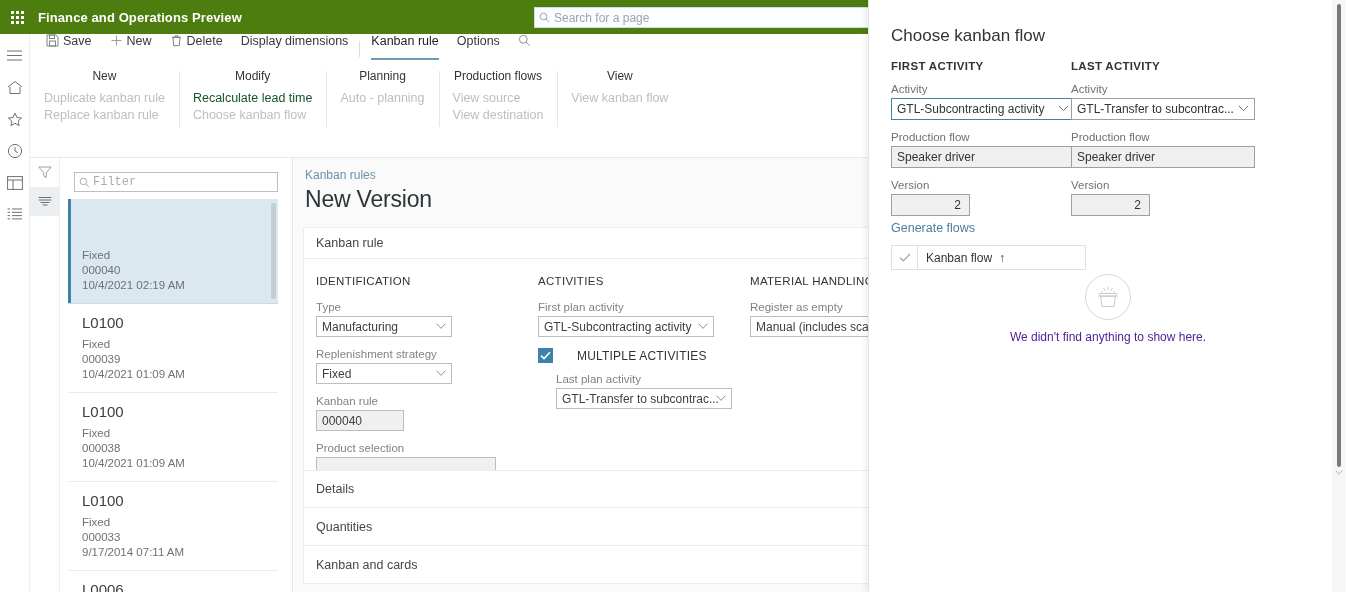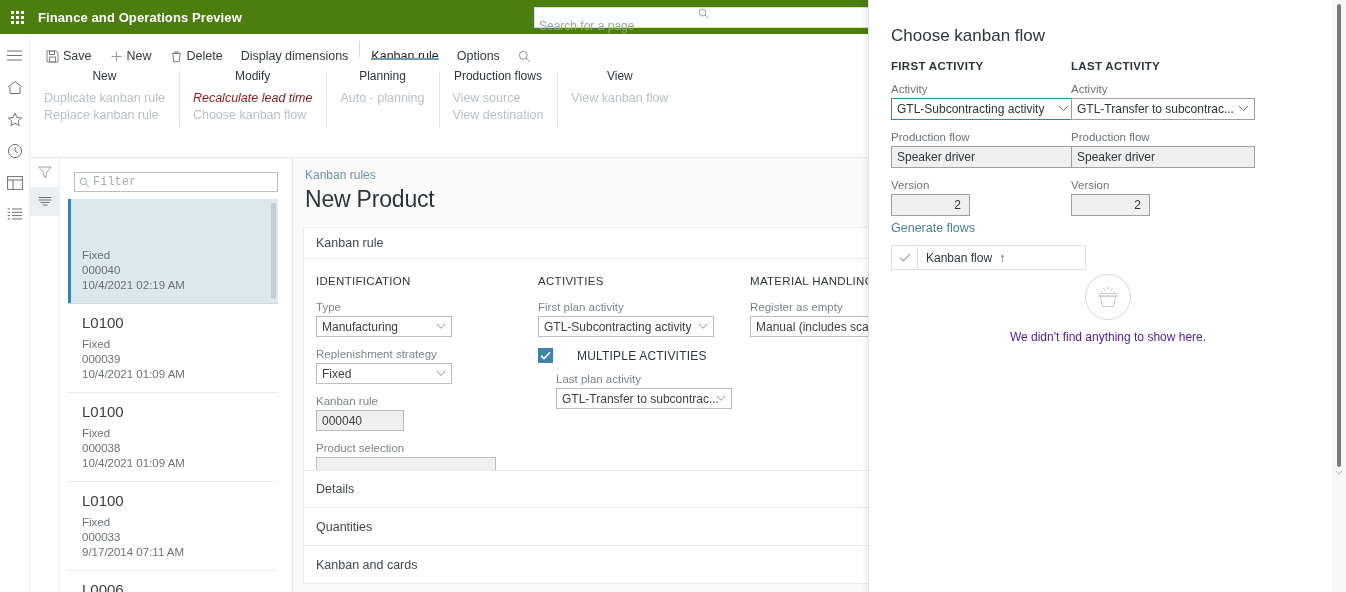--- a/index.html
+++ b/index.html
@@ -19,39 +19,39 @@
   }
   .waffle {
     width: 34px; height: 34px; display: flex; align-items: center; justify-content: center;
   }
   .waffle-grid { display: grid; grid-template-columns: repeat(3, 3px); grid-template-rows: repeat(3, 3px); gap: 2px; }
   .waffle-grid i { display:block; width:3px; height:3px; background:#fff; }
   .app-title { color: #fff; font-size: 13px; font-weight: bold; margin-left: 4px; letter-spacing: .1px; }
   .searchwrap { position: absolute; left: 534px; top: 7px; width: 338px; height: 21px; }
   .searchbox {
     width: 100%; height: 21px; background: #fcfdfe; border: 1px solid #cfdde6;
-    display: flex; align-items: center; padding-left: 4px; flex-direction: column;
+    display: flex; align-items: center; padding-left: 4px;
   }
   .searchbox .mg { margin-right: 4px; }
   .searchbox input {
     border: 0; outline: 0; background: transparent; font-size: 12px;
     color: #9aa6ad; font-family: "Liberation Sans", sans-serif; width: 100%;
   }
   .searchbox input::placeholder { color: #9aa6ad; }
 
   
   .cmdbar {
     position: absolute; left: 0; top: 34px; width: 1346px; height: 29px;
     background: #fff; display: flex; align-items: center; border-bottom: 0px;
   }
   .hamburger { width: 29px; height: 29px; display: flex; align-items: center; justify-content: center; }
   .hamburger span { display:block; width:15px; height:1px; background:#6b7276; margin:2px 0; }
   .cmd-items { display: flex; align-items: center; height: 29px; margin-left: 8px; }
   .cmd-btn {
-    display: flex; align-items: flex-end; gap: 4px; padding: 0 9px; height: 29px;
+    display: flex; align-items: flex-start; gap: 4px; padding: 0 9px; height: 29px;
     font-size: 12.5px; color: #333b3f; white-space: nowrap; position: relative;
   }
   .cmd-btn.tab { color:#1b1f22; }
   .cmd-btn.tab .underline {
     position:absolute; left:9px; right:9px; bottom:3px; height:2px; background:#6a9cb5;
   }
   .cmd-sep { width:1px; height:16px; background:#dcdcdc; margin:0 2px; }
   .icon-svg { display:block; }
 
   
@@ -59,21 +59,21 @@
     position: absolute; left: 30px; top: 63px; width: 1316px; height: 95px;
     background: #fff; border-bottom: 1px solid #e8e8e8;
     display: flex; align-items: flex-start; padding-top: 6px;
   }
   .group { position: relative; padding: 0 14px; min-width: 60px; }
   .group + .group::before {
     content:""; position:absolute; left:0; top:2px; width:1px; height:56px; background:#e6e6e6;
   }
   .group-title { font-size: 12px; color: #2e3538; text-align: center; margin-bottom: 7px; }
   .group-item { font-size: 12.5px; color: #b9bfc3; line-height: 16px; white-space: nowrap; margin-bottom: 1px; }
-  .group-item.enabled { color: #7f1d1d; font-style: italic; }
+  .group-item.enabled { color: #14532d; }
 
   
   .navrail {
     position: absolute; left: 0; top: 34px; width: 30px; height: 558px;
     background: #fff; border-right: 1px solid #eeeeee;
     display: flex; flex-direction: column; align-items: center; padding-top: 5px;
   }
   .nav-ic { width: 30px; height: 32px; display:flex; align-items:center; justify-content:center; }
 
   
@@ -418,21 +418,21 @@
         <div class="c-line">9/17/2014 07:11 AM</div>
       </div>
       <div class="card">
         <div class="c-title">L0006</div>
       </div>
     </div>
   </div>
 
   <div class="formarea">
     <div class="breadcrumb">Kanban rules</div>
-    <div class="pagetitle">New Product</div>
+    <div class="pagetitle">New Version</div>
 
     <div class="formcard">
       <div class="formcard-head">Kanban rule</div>
       <div class="cols">
 
         <div class="col" style="width:222px">
           <div class="col-head">IDENTIFICATION</div>
           <div class="fld">
             <div class="fld-label">Type</div>
             <div class="select" style="width:136px">

